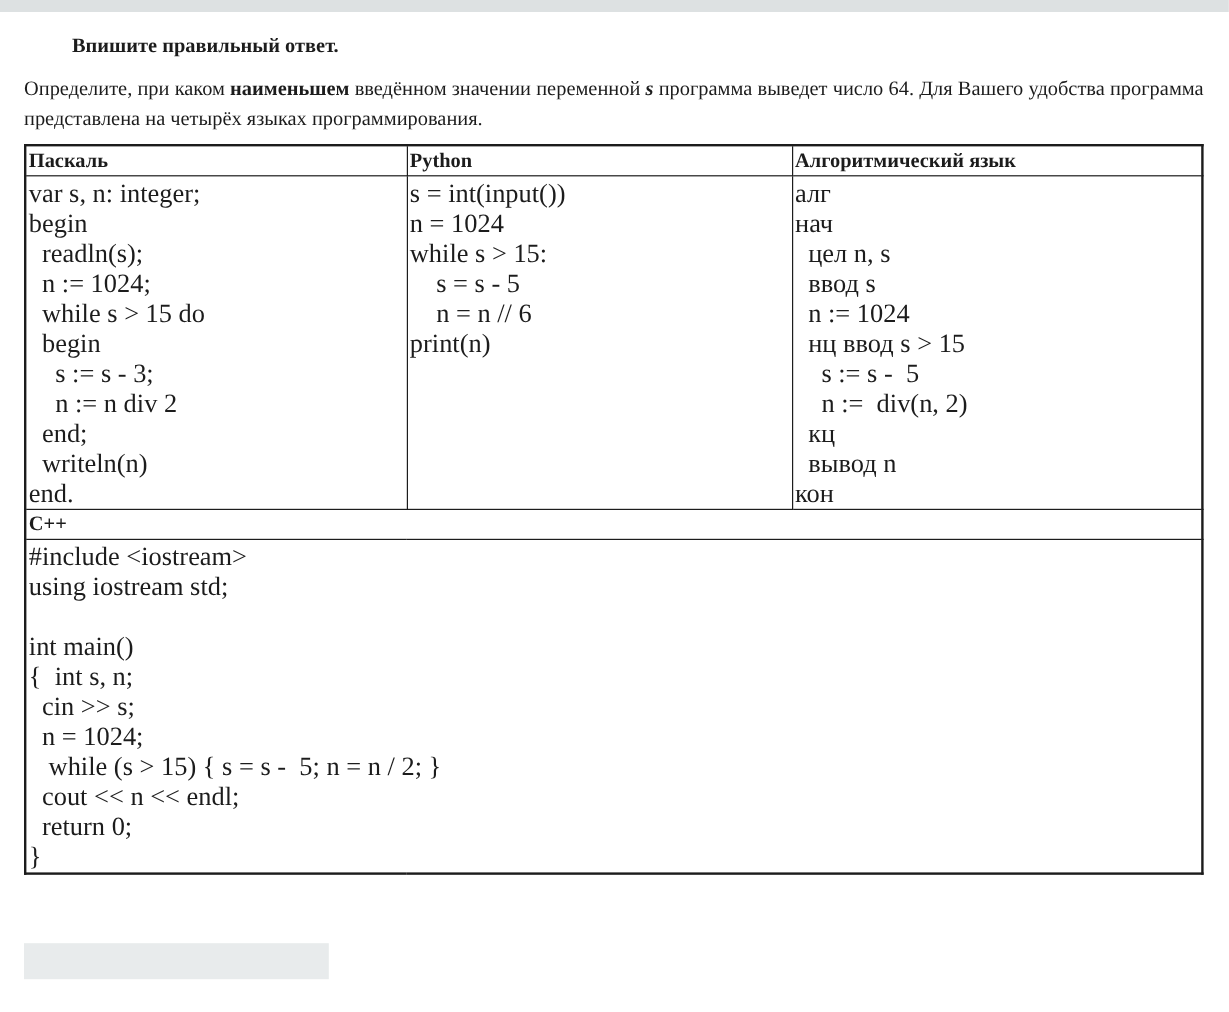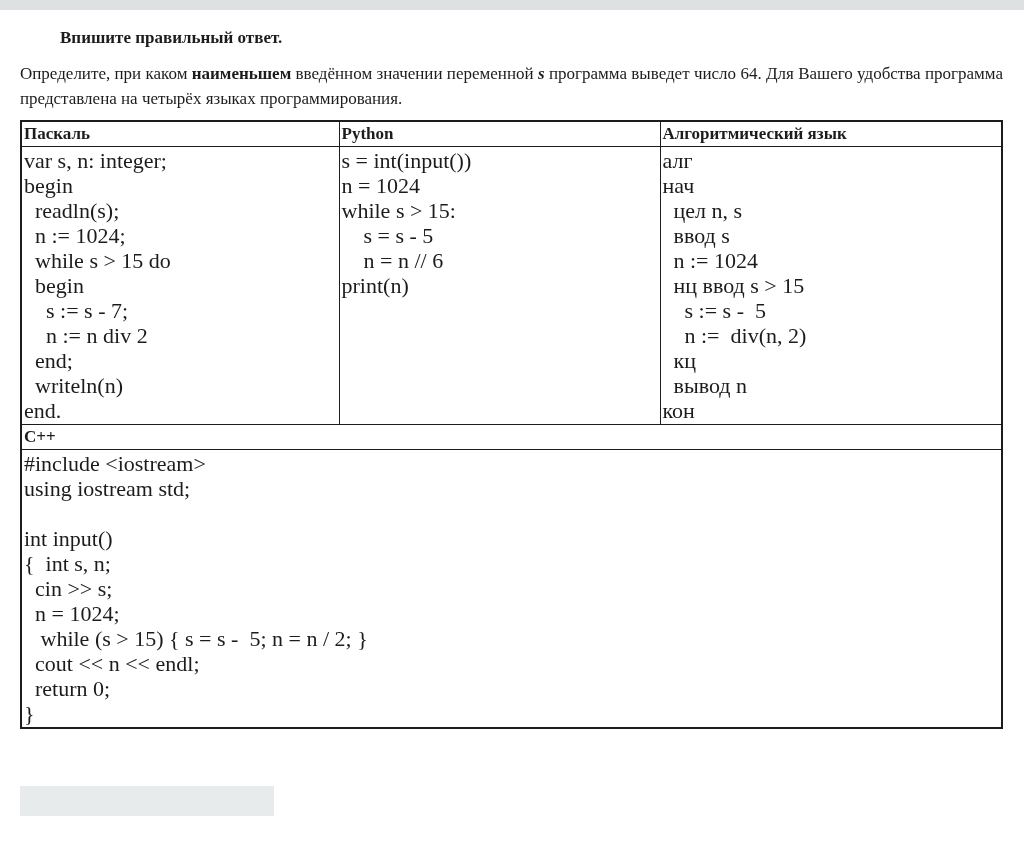--- a/index.html
+++ b/index.html
@@ -90,21 +90,21 @@
       <th class="col-algo">Алгоритмический язык</th>
     </tr>
     <tr>
       <td class="code-block">
             <div class="code-line">var s, n: integer;</div>
             <div class="code-line">begin</div>
             <div class="code-line">  readln(s);</div>
             <div class="code-line">  n := 1024;</div>
             <div class="code-line">  while s &gt; 15 do</div>
             <div class="code-line">  begin</div>
-            <div class="code-line">    s := s - 7;</div>
+            <div class="code-line">    s := s - 3;</div>
             <div class="code-line">    n := n div 2</div>
             <div class="code-line">  end;</div>
             <div class="code-line">  writeln(n)</div>
             <div class="code-line">end.</div>
           </td>
       <td class="code-block">
             <div class="code-line">s = int(input())</div>
             <div class="code-line">n = 1024</div>
             <div class="code-line">while s &gt; 15:</div>
             <div class="code-line">    s = s - 5</div>
@@ -126,21 +126,21 @@
           </td>
     </tr>
     <tr>
       <th colspan="3">C++</th>
     </tr>
     <tr>
       <td colspan="3" class="code-block">
             <div class="code-line">#include &lt;iostream&gt;</div>
             <div class="code-line">using iostream std;</div>
             <div class="code-line">&nbsp;</div>
-            <div class="code-line">int input()</div>
+            <div class="code-line">int main()</div>
             <div class="code-line">{  int s, n;</div>
             <div class="code-line">  cin &gt;&gt; s;</div>
             <div class="code-line">  n = 1024;</div>
             <div class="code-line">   while (s &gt; 15) { s = s -  5; n = n / 2; }</div>
             <div class="code-line">  cout &lt;&lt; n &lt;&lt; endl;</div>
             <div class="code-line">  return 0;</div>
             <div class="code-line">}</div>
           </td>
     </tr>
   </tbody>

